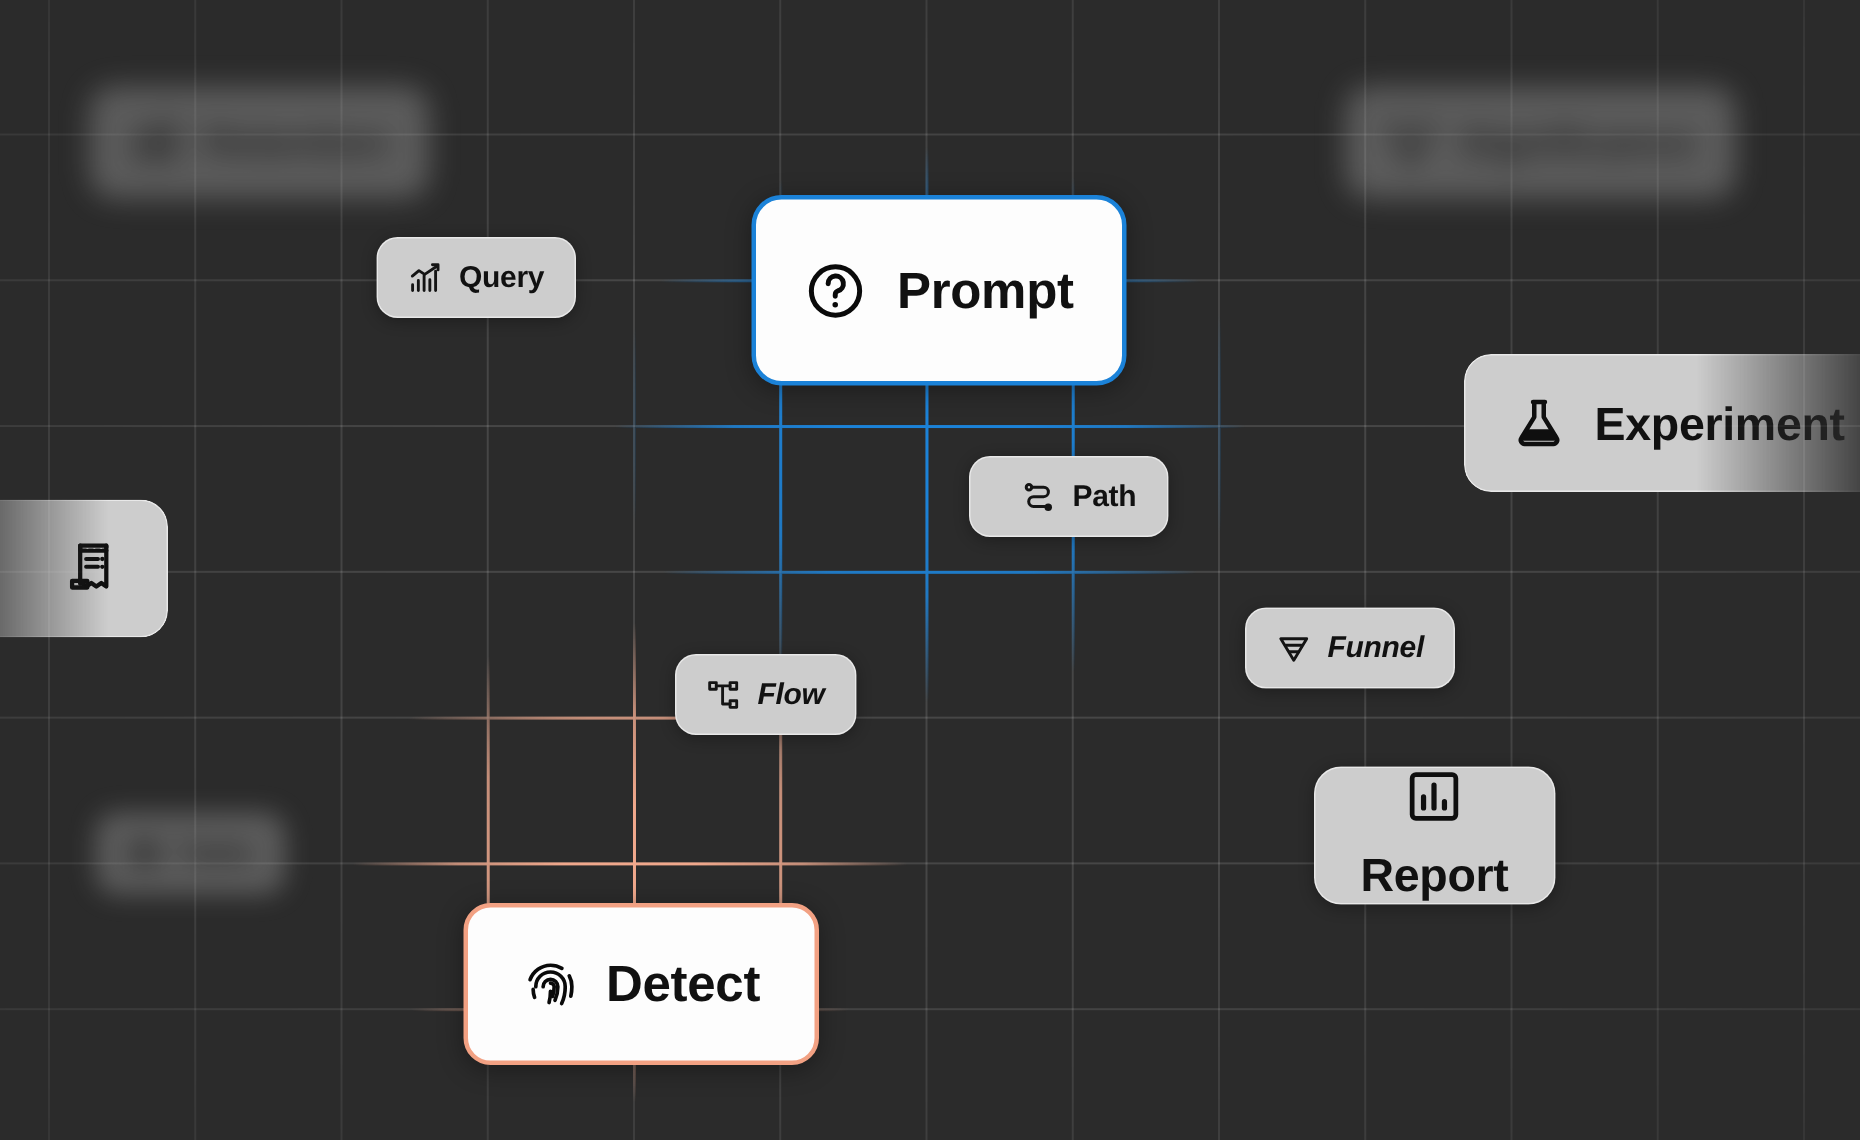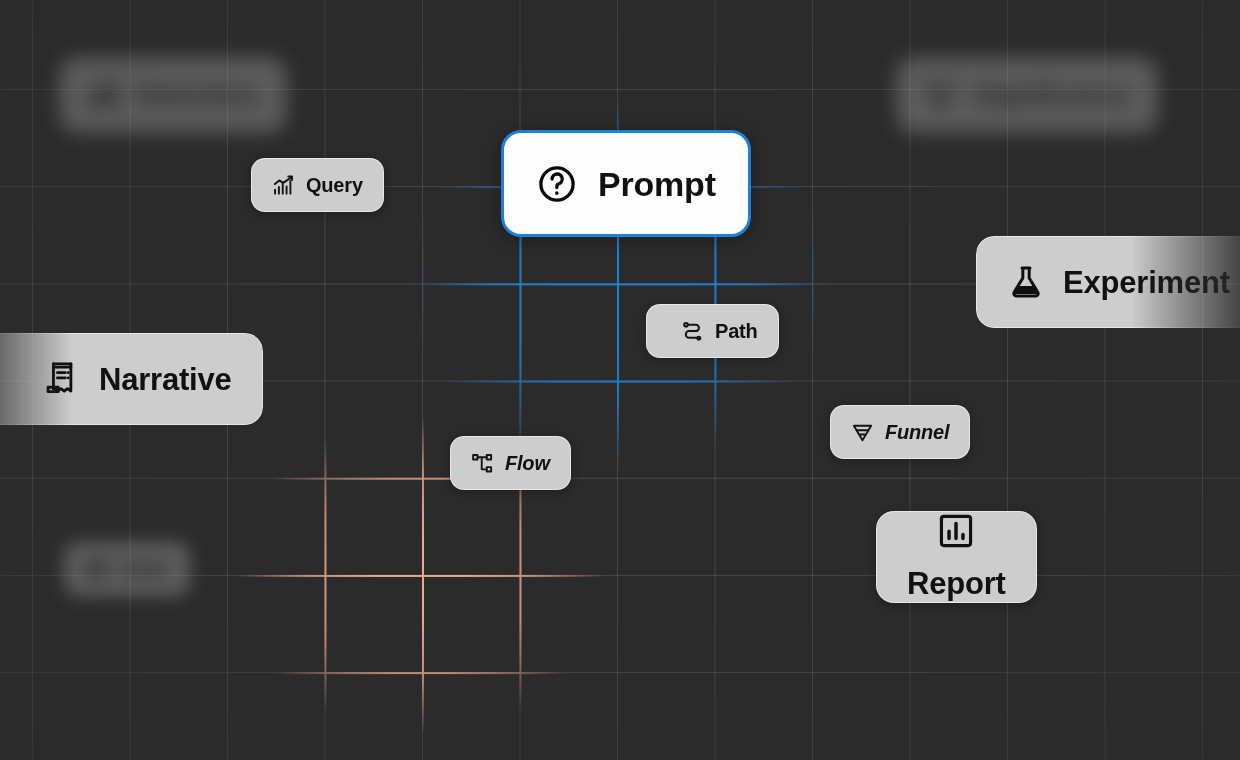--- a/index.html
+++ b/index.html
@@ -75,21 +75,21 @@
   .sm .ico svg{width:23px;height:23px;}
 
   .md{padding:0 26px;height:74px;border-radius:16px;gap:16px;}
   .md .lbl{font-size:27px;}
   .md .ico svg{width:33px;height:33px;}
 
   .lg{padding:0 30px;height:92px;border-radius:18px;gap:18px;}
   .lg .lbl{font-size:31px;}
   .lg .ico svg{width:38px;height:38px;}
 
-  .xl{padding:0 32px;height:107px;border-radius:20px;gap:20px;}
+  .xl{padding:0 32px;height:127px;border-radius:20px;gap:20px;}
   .xl .lbl{font-size:34px;}
   .xl .ico svg{width:42px;height:42px;}
 
   
   .fill-grey{
     background:#cdcdcd;
     border:1.5px solid rgba(255,255,255,.55);
     box-shadow:0 2px 10px rgba(0,0,0,.30);
     align-items:center;
   }
@@ -200,21 +200,20 @@
     <span class="ico" style="margin-left:60px;">
       <svg viewBox="0 0 24 24" fill="none" stroke="#0f0f0f" stroke-width="1.8" stroke-linecap="round" stroke-linejoin="round">
         <path d="M6.6 2.4h11v17.2l-2.1-1.5-2.1 1.5-2.1-1.5-2.1 1.5-2.1-1.5-.5.3z"></path>
         <path d="M6.6 2.4v2.1h11V2.4" stroke-dasharray="1.6 1.3"></path>
         <path d="M9.1 8h5M9.1 11.3h5" stroke-width="1.7"></path>
         <circle cx="15.9" cy="8" r=".9" fill="#0f0f0f" stroke="none"></circle>
         <circle cx="15.9" cy="11.3" r=".9" fill="#0f0f0f" stroke="none"></circle>
         <path d="M3.2 17.2h6.4v2.8H3.2z"></path>
       </svg>
     </span>
-    <span class="lbl">Narrative</span>
   </div>
 
   <div class="node sm fill-grey" style="left:830px;top:405px;font-style:italic;">
     <span class="ico">
       <svg viewBox="0 0 24 24" fill="none" stroke="#141414" stroke-width="2" stroke-linecap="round" stroke-linejoin="round">
         <path d="M3 5h18L12 20z"></path>
           <path d="M6.6 9.6h10.8M9 14.1h6"></path>
       </svg>
     </span>
     <span class="lbl">Funnel</span>
@@ -245,14 +244,28 @@
   <div class="node lg fill-grey" style="left:876px;top:511px;flex-direction:column;">
     <span class="ico">
       <svg viewBox="0 0 24 24" fill="none" stroke="#0f0f0f" stroke-width="2" stroke-linecap="round" stroke-linejoin="round">
         <rect x="2.8" y="2.8" width="18.4" height="18.4" rx="1.6"></rect>
         <path d="M7.6 16.8v-4.6M12 16.8V7.2M16.4 16.8v-2.6" stroke-width="2.2"></path>
       </svg>
     </span>
     <span class="lbl">Report</span>
   </div>
 
+  <div class="node lg fill-white sel-orange" style="left:309px;top:602px;height:108px;padding:0 36px;">
+    <span class="ico">
+      <svg viewBox="0 0 24 24" fill="none" stroke="#0a0a0a" stroke-width="1.55" stroke-linecap="round" stroke-linejoin="round">
+        <path d="M12 11.6a1.55 1.55 0 0 1 1.55 1.55c0 1.4-.25 2.8-.7 4.1"></path>
+        <path d="M8.9 13.15a3.1 3.1 0 0 1 6.2 0c0 2-.4 3.9-1.2 5.7"></path>
+        <path d="M5.8 13.15a6.2 6.2 0 0 1 12.4 0c0 2.5-.5 4.9-1.5 7.1"></path>
+        <path d="M3.4 10.2A9.3 9.3 0 0 1 12 4.1a9.3 9.3 0 0 1 4.8 1.3"></path>
+        <path d="M5.3 17.6a9.3 9.3 0 0 1-.6-3.3"></path>
+        <path d="M19.9 8.6a9.3 9.3 0 0 1 1.1 4.5c0 1.4-.15 2.7-.45 4"></path>
+        <path d="M12 15.1c0 1.6-.2 3.2-.6 4.7"></path>
+      </svg>
+    </span>
+    <span class="lbl" style="font-size:34px;">Detect</span>
+  </div>
 
 </div>
 
 </body></html>

